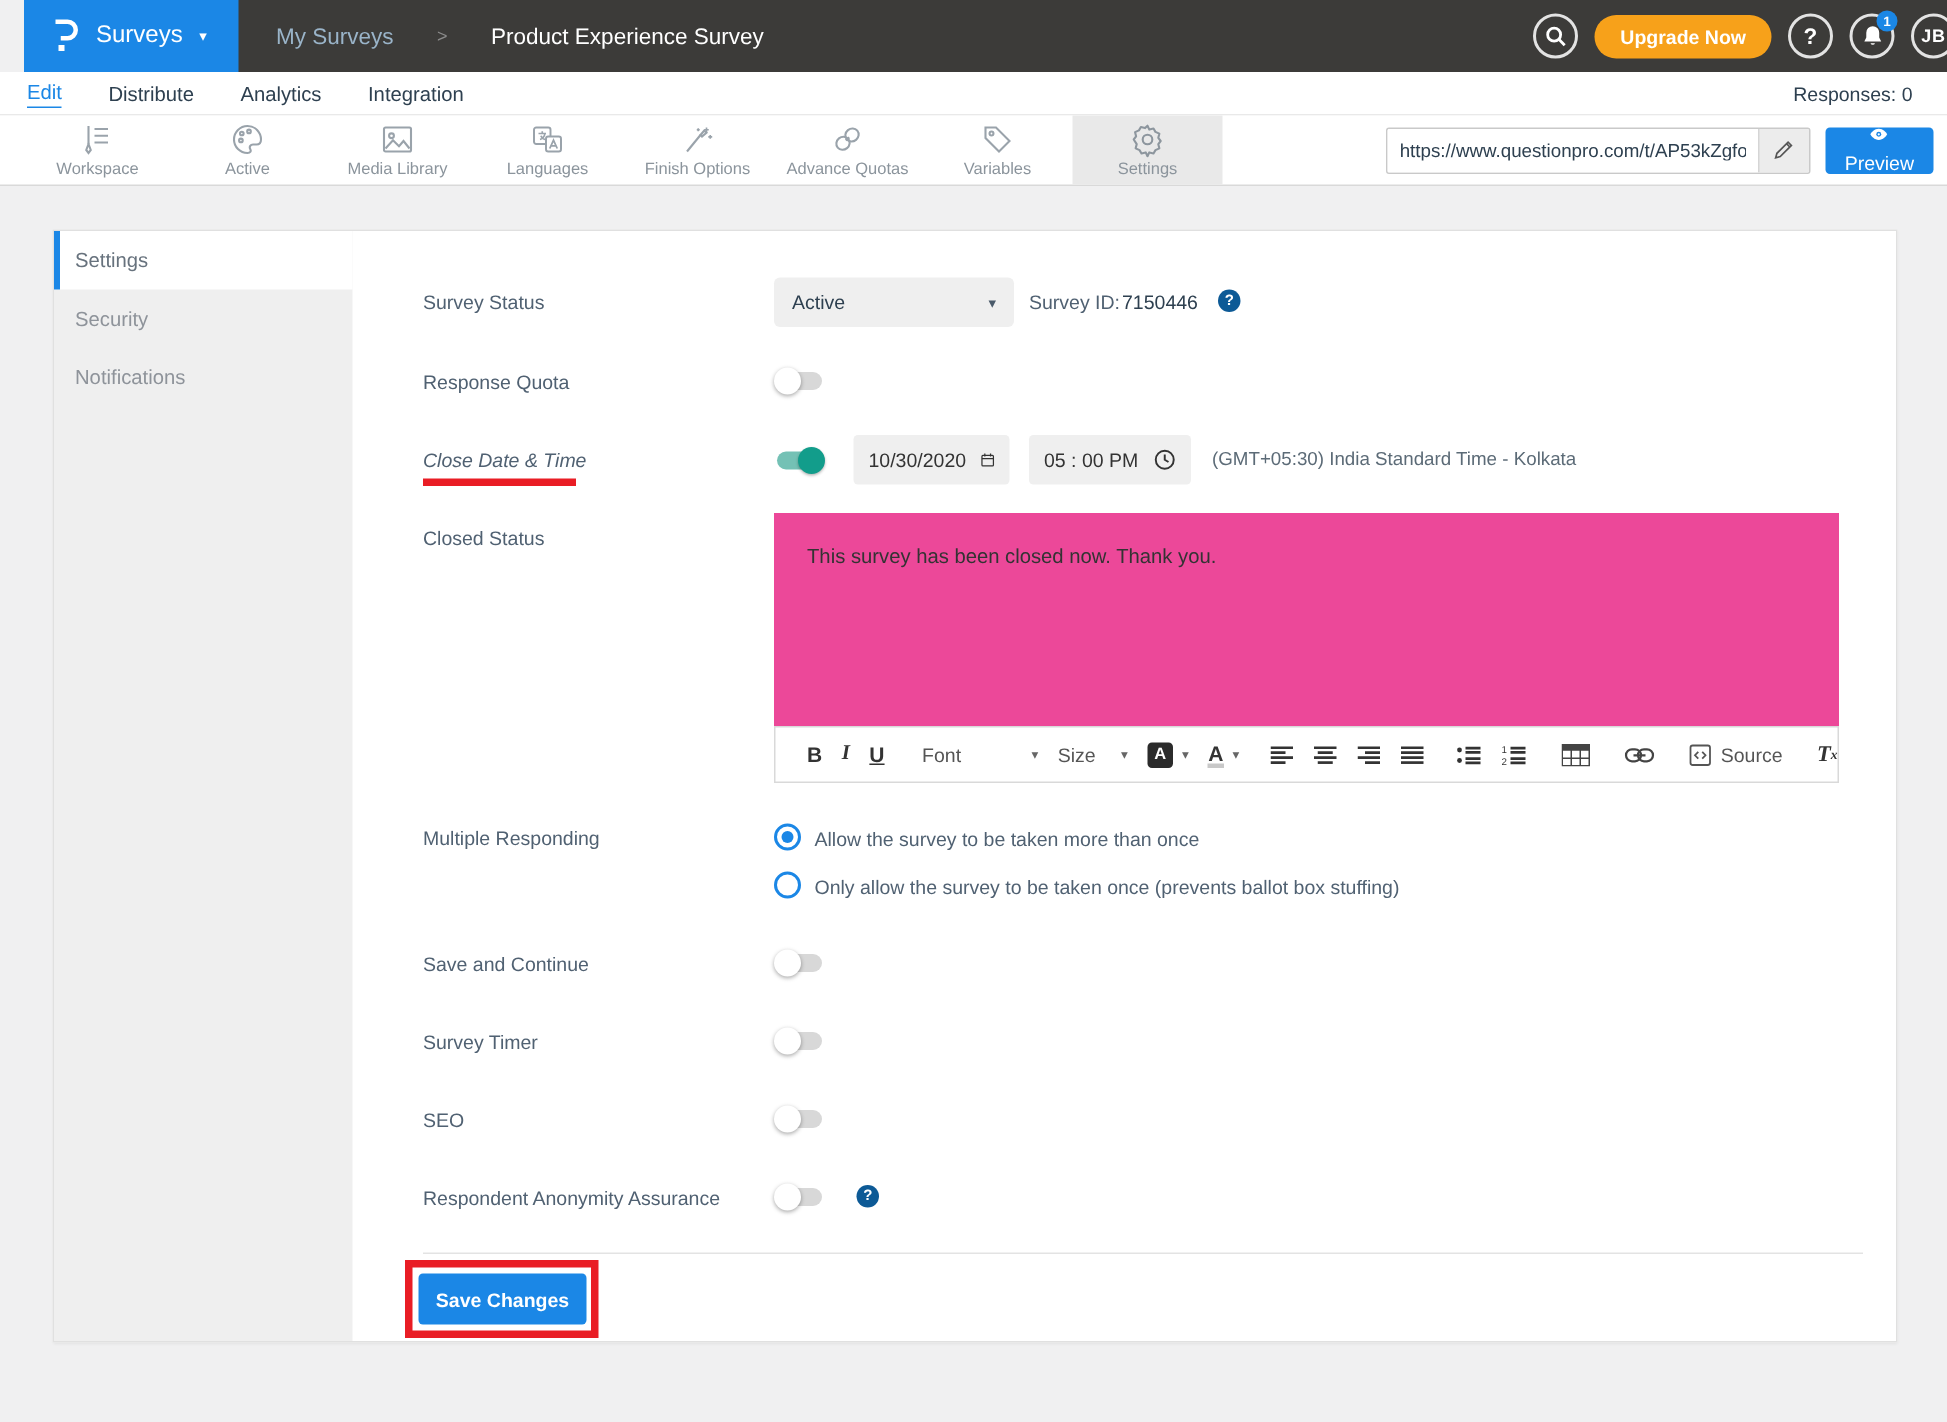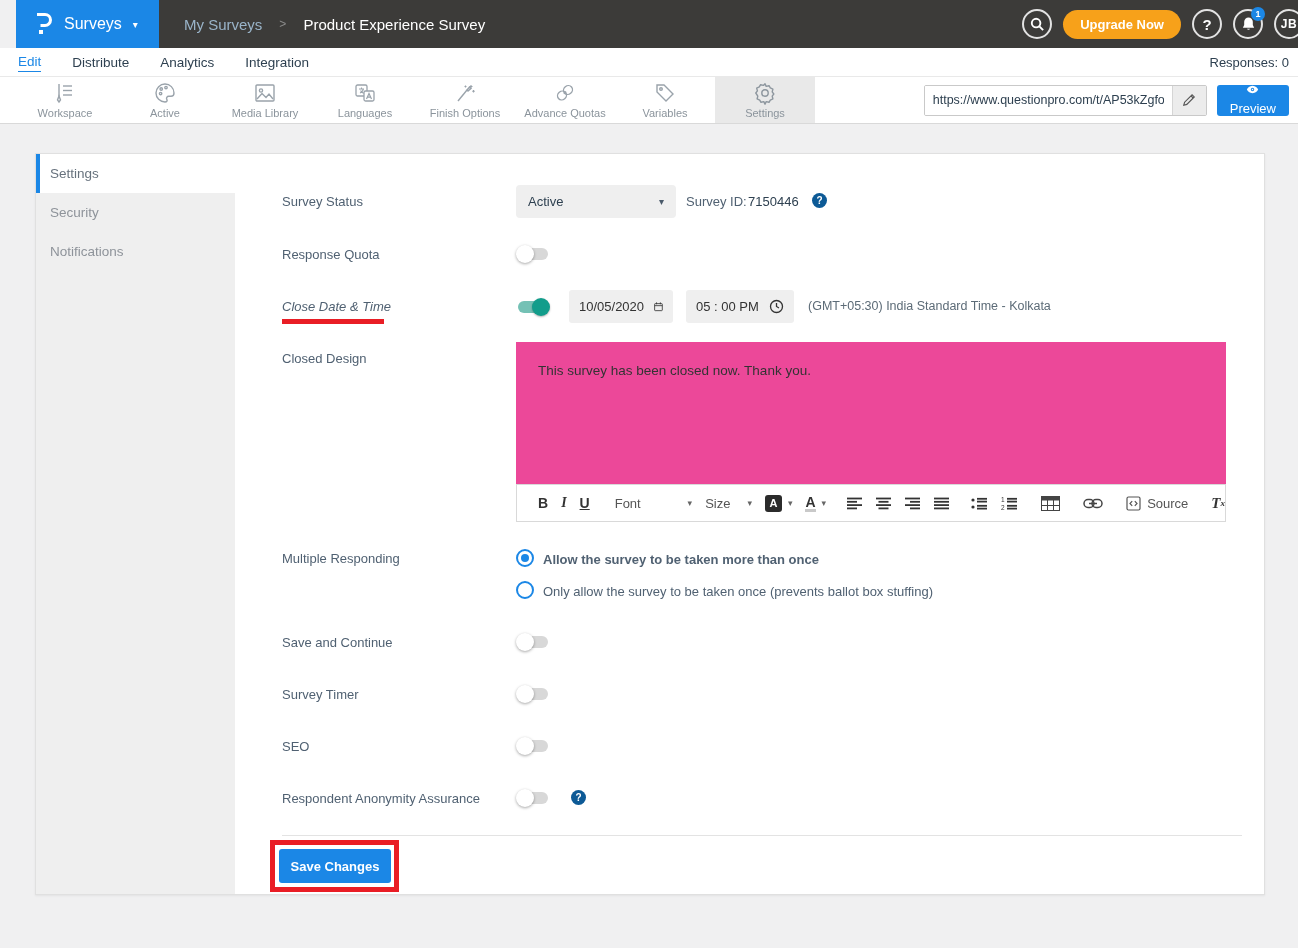--- a/index.html
+++ b/index.html
@@ -5,37 +5,37 @@
   * { margin:0; padding:0; box-sizing:border-box; }
   body { background:#f0f0f1; font-family:"Liberation Sans", sans-serif; }
   .stage { position:relative; width:1298px; height:948px; background:#f0f0f1; overflow:hidden; }
 
   
   .header { position:absolute; left:0; top:0; width:1298px; height:48px; background:#3c3b39; display:flex; align-items:center;margin-left:16px; }
   .logo-block { width:143px; height:48px; background:#1b87e6; display:flex; align-items:center; padding-left:17px; gap:9px; cursor:pointer; }
   .logo-mark { width:22px; height:26px; }
   .logo-product { color:#fff; font-size:16px; }
   .logo-caret { color:#fff; font-size:10px; margin-left:2px; }
-  .crumbs { display:flex; align-items:center; margin-left:25px; gap:17px;justify-content:center; }
+  .crumbs { display:flex; align-items:center; margin-left:25px; gap:29px;justify-content:center; }
   .crumb-parent { color:#9ab4c9; font-size:15px; cursor:pointer; }
   .crumb-sep { color:#8b8b8b; font-size:12px; }
   .crumb-current { color:#fff; font-size:15px; }
   .header-right { margin-left:auto; display:flex; align-items:center; gap:11px; padding-right:10px; }
   .hicon { width:30px; height:30px; border:2px solid #e3e3e3; border-radius:50%; display:flex; align-items:center; justify-content:center; color:#fff; cursor:pointer; position:relative; background:transparent; }
   .hicon svg { display:block; }
   .help-q { color:#fff; font-size:15px; font-weight:bold; }
   .badge { position:absolute; top:-4px; right:-4px; width:14px; height:14px; background:#1b87e6; border-radius:50%; color:#fff; font-size:9px; font-weight:bold; display:flex; align-items:center; justify-content:center; }
   .avatar { font-size:12px; font-weight:bold; letter-spacing:.5px; }
   .upgrade-btn { height:29px; border:none; border-radius:15px; background:#f7a11a; color:#fff; font-size:13px; font-weight:bold; padding:0 17px; font-family:inherit; cursor:pointer; }
 
   
   .subnav { position:absolute; left:0; top:48px; width:1298px; height:29px; background:#fff; border-bottom:1px solid #e9e9e9; display:flex; align-items:center; padding-left:18px; gap:31px; }
   .subtab { font-size:13.5px; color:#2e4050; cursor:pointer; padding:2px 0; }
   .subtab.active { color:#1b87e6; border-bottom:1.5px solid #1b87e6; }
-  .responses { margin-left:auto; padding-right:9px; font-size:13px; color:#2e4050; }
+  .responses { margin-left:auto; padding-right:23px; font-size:13px; color:#2e4050; }
 
   
   .toolbar { position:absolute; left:0; top:77px; width:1298px; height:47px; background:#fff; border-bottom:1px solid #d9d9d9; display:flex; align-items:center; }
   .tool-items { display:flex; margin-left:15px; height:100%; }
   .tool-item { width:100px; height:100%; display:flex; flex-direction:column; align-items:center; justify-content:center; gap:2px; cursor:pointer; }
   .tool-item.active { background:#e9e9e9; }
   .tool-item svg { display:block; }
   .tool-label { font-size:11px; color:#8b949c; }
   .toolbar-right { margin-left:auto; display:flex; align-items:center; gap:10px; padding-right:9px; }
   .url-box { display:flex; align-items:stretch; width:283px; height:31px; border:1px solid #c9c9c9; border-radius:2px; background:#fff; overflow:hidden; }
@@ -257,38 +257,38 @@
         <span class="knob"></span>
       </div>
 
     <div class="flabel" style="left:246px; top:145px;font-style:italic;">Close Date &amp; Time</div>
     <div class="redline"></div>
     <div class="toggle on" style="left:480px; top:144px;">
         <span class="track"></span>
         <span class="knob"></span>
       </div>
     <div class="field" style="left:533px; width:104px;">
-      <span>10/05/2020</span>
+      <span>10/30/2020</span>
       <svg width="14" height="15" viewBox="0 0 14 15">
           <rect x="1" y="3" width="12" height="11" rx="1" fill="none" stroke="#333" stroke-width="1.3"></rect>
           <line x1="1" y1="6.2" x2="13" y2="6.2" stroke="#333" stroke-width="1.3"></line>
           <line x1="4" y1="1" x2="4" y2="4" stroke="#333" stroke-width="1.3"></line>
           <line x1="10" y1="1" x2="10" y2="4" stroke="#333" stroke-width="1.3"></line>
         </svg>
     </div>
     <div class="field" style="left:650px; width:108px;">
       <span>05 : 00 PM</span>
       <svg width="15" height="15" viewBox="0 0 15 15">
           <circle cx="7.5" cy="7.5" r="6" fill="none" stroke="#333" stroke-width="1.3"></circle>
           <path d="M7.5 4v3.5L10 9" fill="none" stroke="#333" stroke-width="1.3"></path>
         </svg>
     </div>
     <div class="tz-text">(GMT+05:30) India Standard Time - Kolkata</div>
 
-    <div class="flabel" style="left:246px; top:197px;">Closed Design</div>
+    <div class="flabel" style="left:246px; top:197px;">Closed Status</div>
     <div class="editor">
       <div class="editor-body">This survey has been closed now. Thank you.</div>
       <div class="editor-toolbar">
         <span class="et et-b">B</span>
         <span class="et et-i">I</span>
         <span class="et et-u">U</span>
         <span class="et-dd" style="width:86px; margin-left:12px;">
           <span class="cap">Font</span>
           <span class="et-caret" style="margin-left:auto;">▾</span>
         </span>
@@ -385,21 +385,21 @@
         </span>
         <span class="et tx" style="margin-left:10px;">
           <span>T</span>
             <sub>x</sub>
         </span>
       </div>
     </div>
 
     <div class="flabel" style="left:246px; top:397px;">Multiple Responding</div>
     <div class="radio checked" style="left:480px; top:395px;"></div>
-    <div class="radio-label" style="left:507px; top:398px;font-weight:bold;">Allow the survey to be taken more than once</div>
+    <div class="radio-label" style="left:507px; top:398px;">Allow the survey to be taken more than once</div>
     <div class="radio" style="left:480px; top:427px;"></div>
     <div class="radio-label" style="left:507px; top:430px;">Only allow the survey to be taken once (prevents ballot box stuffing)</div>
 
     <div class="flabel" style="left:246px; top:481px;">Save and Continue</div>
     <div class="toggle" style="left:480px; top:479px;">
         <span class="track"></span>
         <span class="knob"></span>
       </div>
 
     <div class="flabel" style="left:246px; top:533px;">Survey Timer</div>

